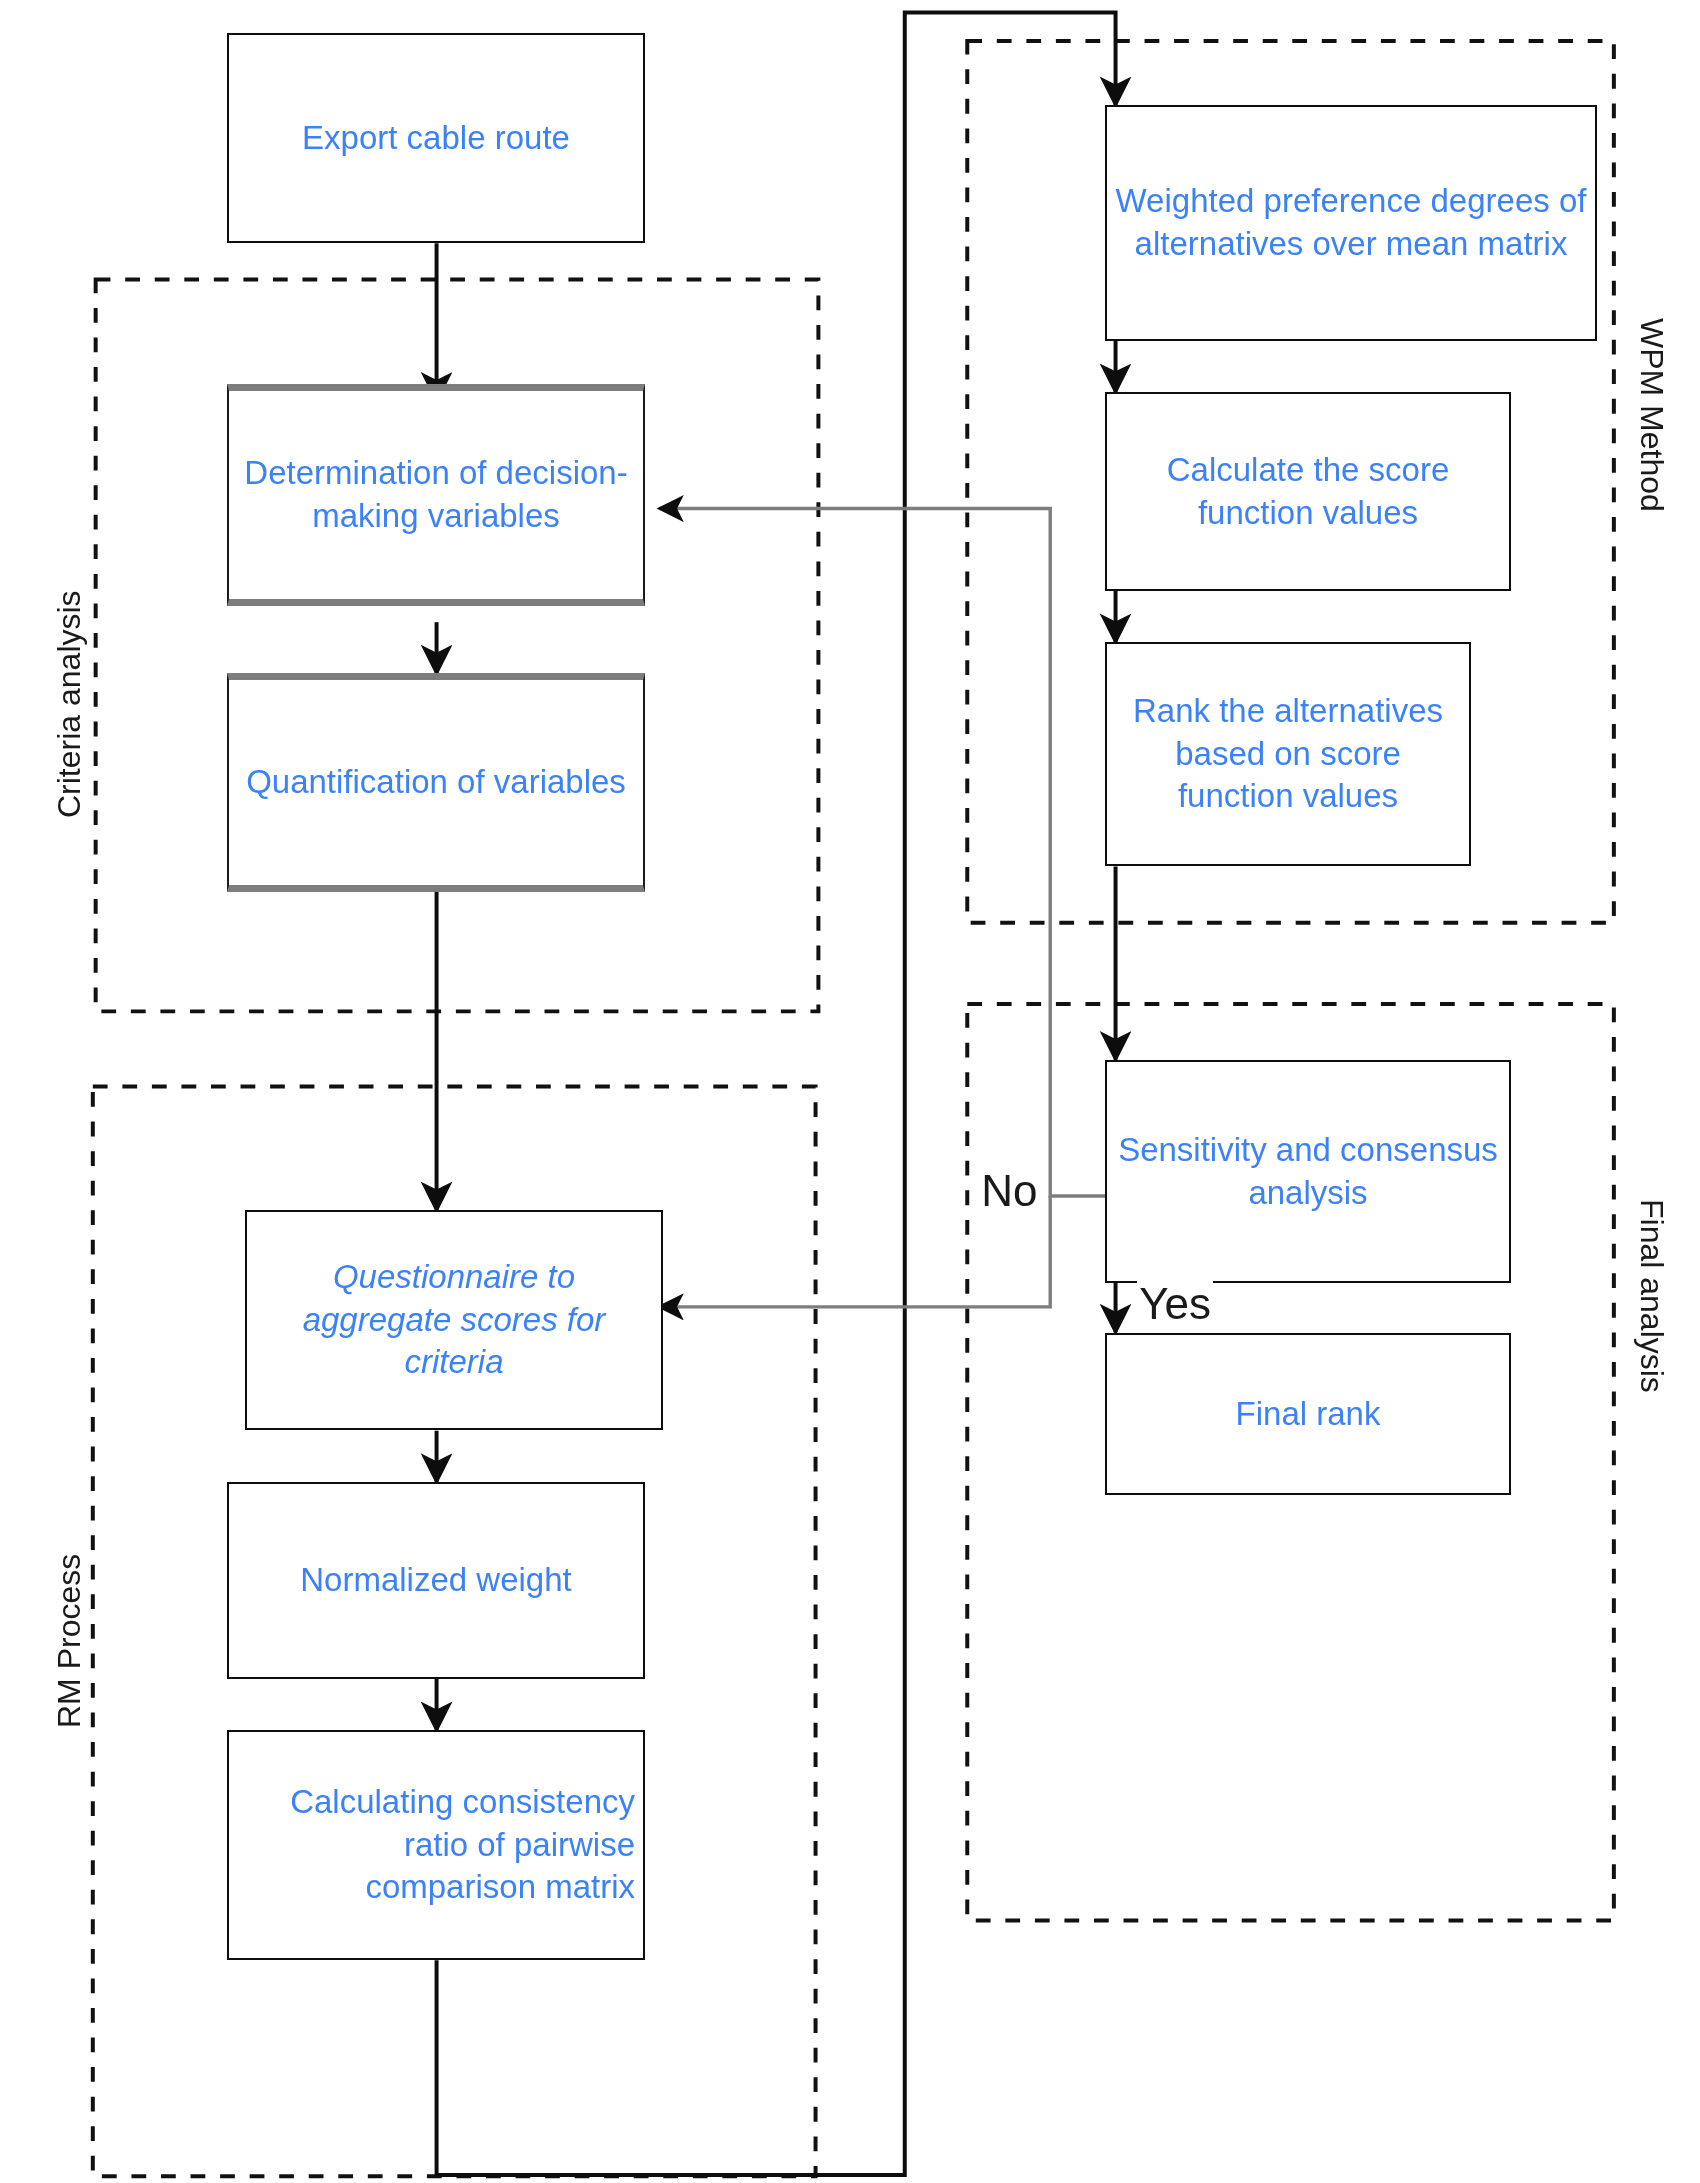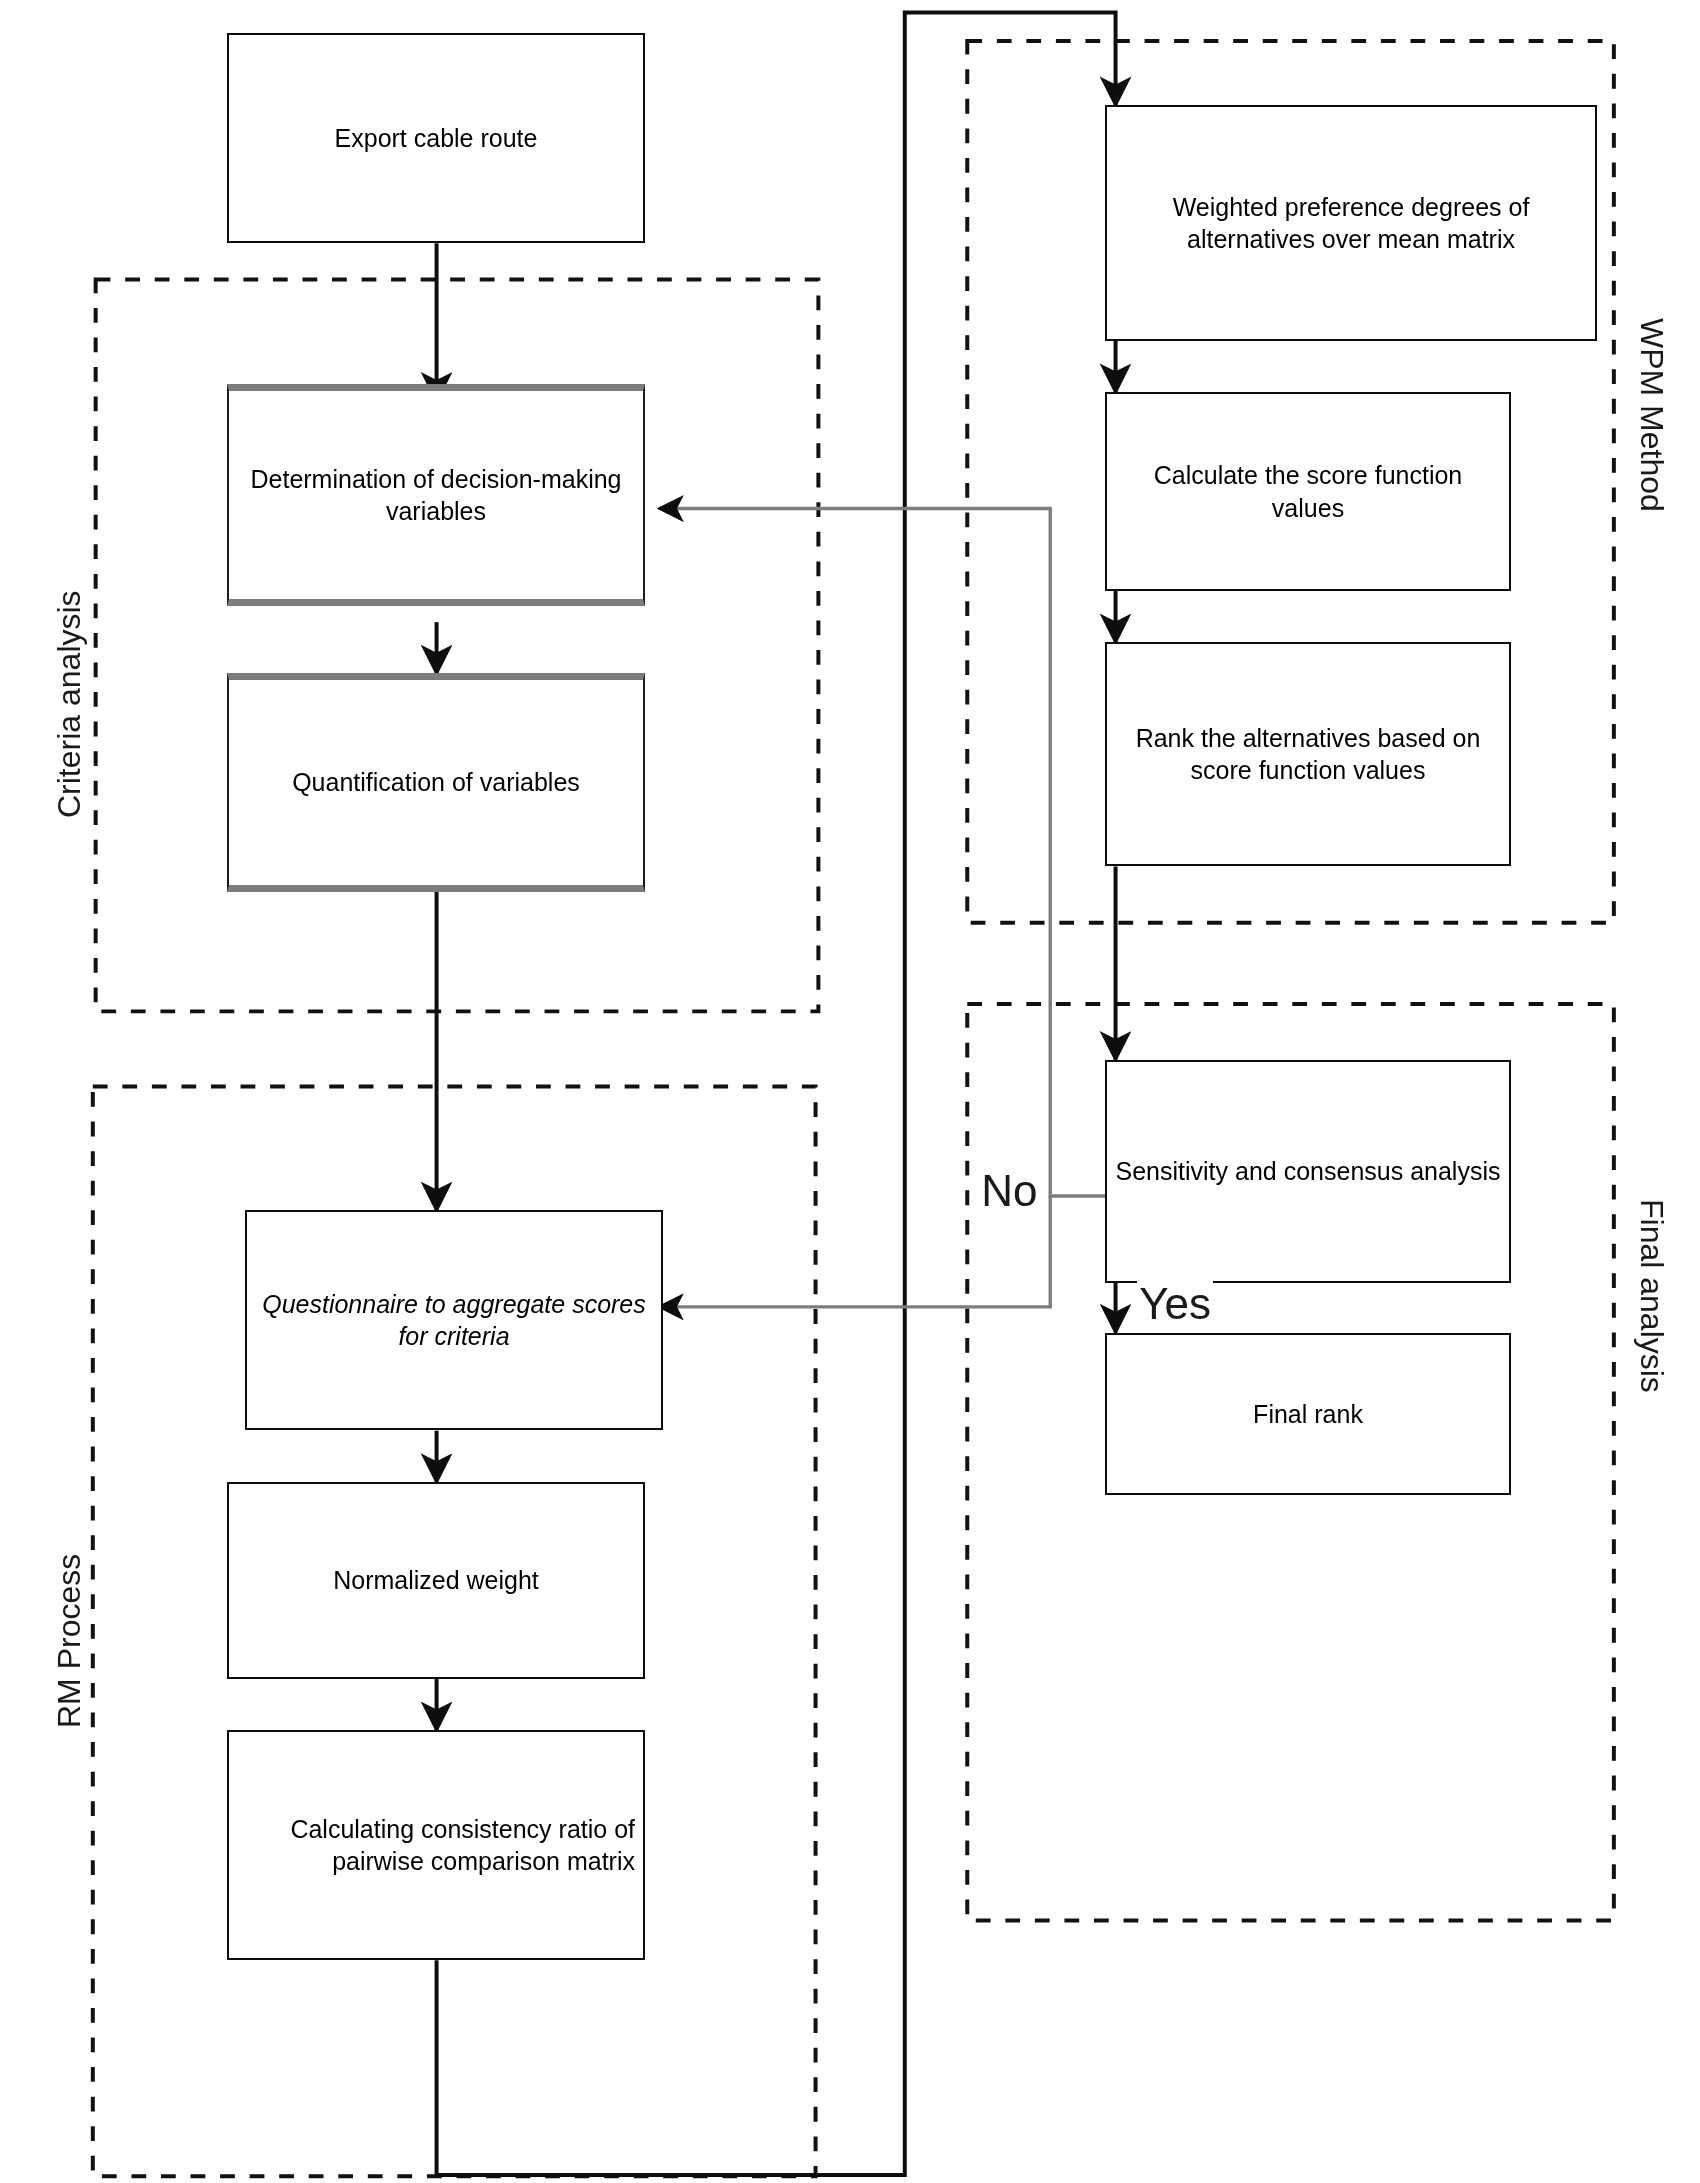--- a/index.html
+++ b/index.html
@@ -1,21 +1,21 @@
 <!DOCTYPE html>
 <html style="font-size:9px"><head>
 <meta charset="utf-8">
 <style>
   html,body{margin:0;padding:0;background:#ffffff;}
   body{font-family:"Liberation Sans",sans-serif;}
   #stage{position:relative;width:1701px;height:2183px;background:#fff;overflow:hidden;}
   svg{position:absolute;top:0;left:0;width:1701px;height:2183px;}
   .flowbox{position:absolute;box-sizing:border-box;background:#fff;border:2.3px solid #0d0d0d;
            display:flex;align-items:center;justify-content:center;text-align:center;
-           font-size:25px;line-height:1.30;color:#000000;padding:3.4px 8px;}
+           font-size:33px;line-height:1.30;color:#3b82f6;padding:3.4px 8px;}
   .flowbox.gray-edge{border-left:2.3px solid #1a1a1a;border-right:2.3px solid #1a1a1a;
                      border-top:7.4px solid #7d7d7d;border-bottom:7.4px solid #7d7d7d;}
   .grouplabel{position:absolute;font-size:32px;color:#1a1a1a;white-space:nowrap;
               transform-origin:0 0;}
   .edgelabel{position:absolute;font-size:44px;color:#1a1a1a;background:#fff;
              padding:0 2.3px;white-space:nowrap;}
 </style>
 </head>
 <body>
 
@@ -70,21 +70,21 @@
   <div class="flowbox" style="left:245px;top:1210px;width:418px;height:220px;font-style:italic;">Questionnaire to aggregate scores for criteria</div>
 
   <div class="flowbox" style="left:227px;top:1482px;width:418px;height:197px;">Normalized weight</div>
 
   <div class="flowbox" style="left:227px;top:1730px;width:418px;height:230px;text-align:right;">Calculating consistency ratio of pairwise comparison matrix</div>
 
   <div class="flowbox" style="left:1105px;top:105px;width:492px;height:236px;">Weighted preference degrees of alternatives over mean matrix</div>
 
   <div class="flowbox" style="left:1105px;top:392px;width:406px;height:199px;">Calculate the score function values</div>
 
-  <div class="flowbox" style="left:1105px;top:642px;width:406px;height:224px;">Rank the alternatives based on score function values</div>
+  <div class="flowbox" style="left:1105px;top:642px;width:366px;height:224px;">Rank the alternatives based on score function values</div>
 
   <div class="flowbox" style="left:1105px;top:1060px;width:406px;height:223px;">Sensitivity and consensus analysis</div>
 
   <div class="flowbox" style="left:1105px;top:1333px;width:406px;height:162px;">Final rank</div>
 
   <div class="edgelabel" style="left:979px;top:1166px;">No</div>
   <div class="edgelabel" style="left:1137px;top:1279px;">Yes</div>
 
   <div class="grouplabel" style="left:51px;top:818px;transform:rotate(-90deg);">Criteria analysis</div>
 

